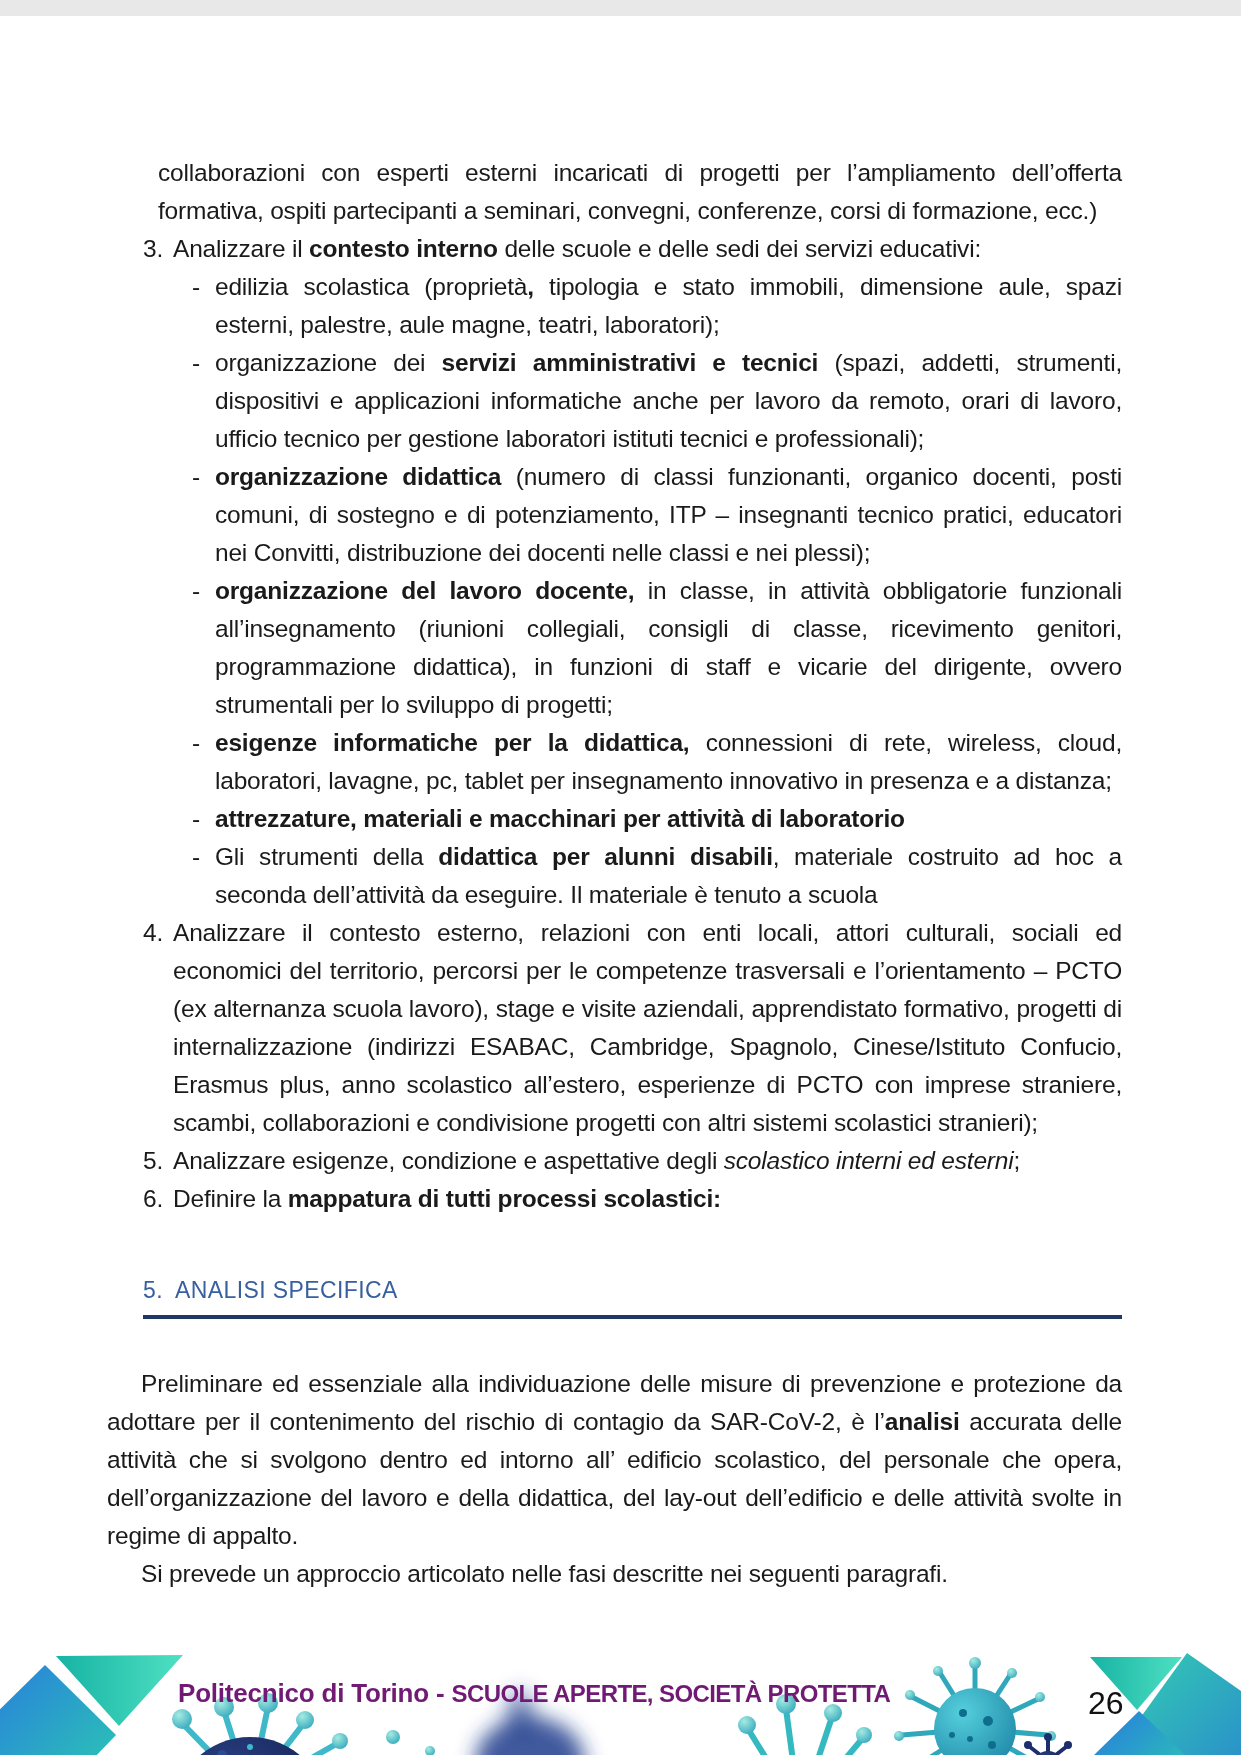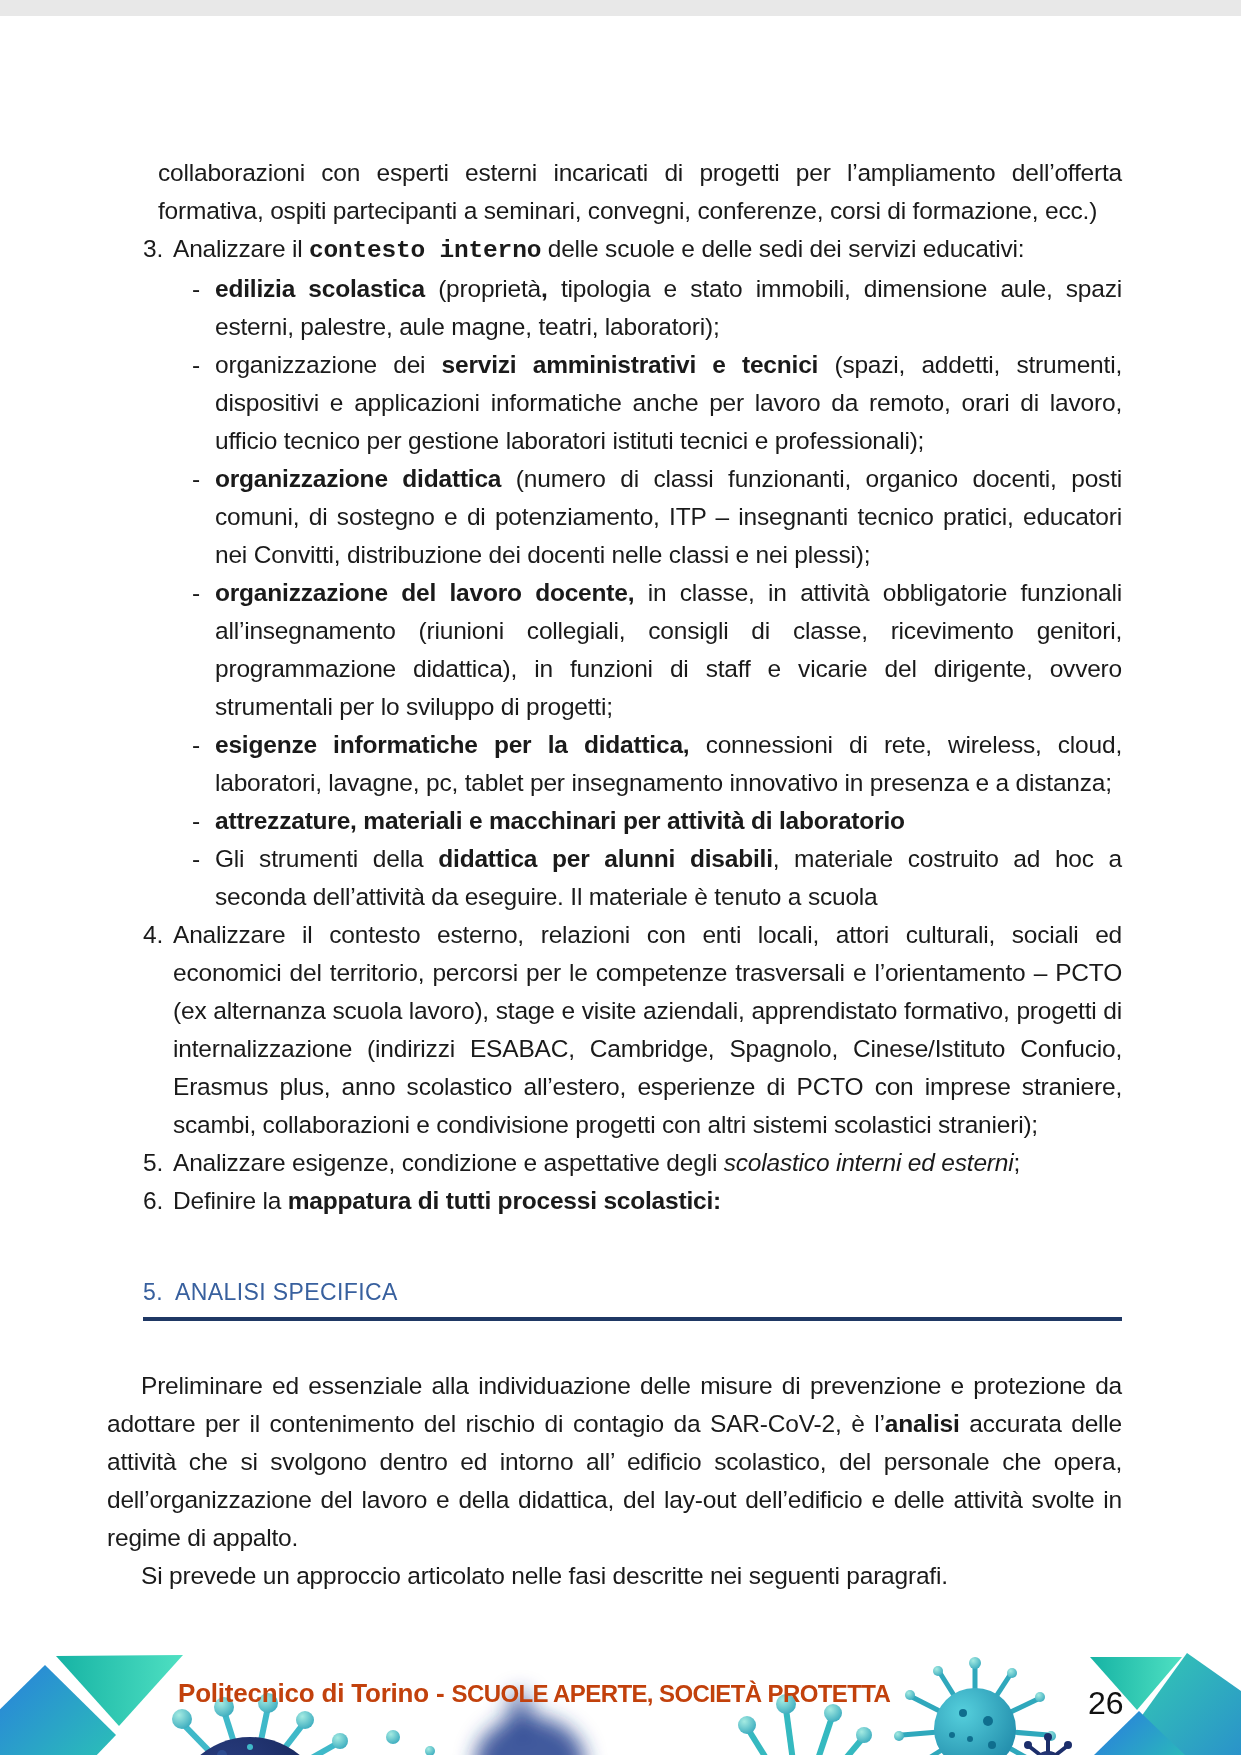--- a/index.html
+++ b/index.html
@@ -34,46 +34,46 @@
     margin:10px 0 0 36px;width:calc(100% - 36px);
   }
   .para1{margin-top:46px;}
   .indent{text-indent:34px;}
   .footer{
     position:absolute;left:0;bottom:0;width:1241px;height:128px;
   }
   .footer-art{position:absolute;left:0;top:0;}
   .footer-text{
     position:absolute;left:178px;top:35px;white-space:nowrap;
-    color:#c2410c;font-weight:700;
+    color:#701a75;font-weight:700;
   }
   .brand-primary{font-size:26px;letter-spacing:-0.2px;}
   .brand-secondary{font-size:24px;letter-spacing:-0.6px;}
   .page-number{
     position:absolute;left:1088px;top:42px;
     font-size:32px;color:#111;letter-spacing:0;
   }
 </style>
 </head>
 <body>
 
 <div class="page">
 
   <main class="content">
 
     <p class="cont justify"><span>collaborazioni con esperti esterni incaricati di progetti per l’ampliamento dell’offerta formativa, ospiti partecipanti a seminari, convegni, conferenze, corsi di formazione, ecc.)</span></p>
 
     <div class="li li1">
       <span class="marker">3.</span>
-      <div class="txt justify"><span>Analizzare il </span><span style="font-weight: 700; font-family: Liberation Mono, monospace;">contesto interno</span><span> delle scuole e delle sedi dei servizi educativi:</span></div>
-    </div>
-
-    <div class="li li2">
-      <span class="marker">-</span>
-      <div class="txt justify"><span style="font-weight: 700;">edilizia scolastica</span><span> (proprietà</span><span style="font-weight: 700;">,</span><span> tipologia e stato immobili, dimensione aule, spazi esterni, palestre, aule magne, teatri, laboratori);</span></div>
+      <div class="txt justify"><span>Analizzare il </span><span style="font-weight: 700;">contesto interno</span><span> delle scuole e delle sedi dei servizi educativi:</span></div>
+    </div>
+
+    <div class="li li2">
+      <span class="marker">-</span>
+      <div class="txt justify"><span style="font-weight: 400;">edilizia scolastica</span><span> (proprietà</span><span style="font-weight: 700;">,</span><span> tipologia e stato immobili, dimensione aule, spazi esterni, palestre, aule magne, teatri, laboratori);</span></div>
     </div>
     <div class="li li2">
       <span class="marker">-</span>
       <div class="txt justify"><span>organizzazione dei </span><span style="font-weight: 700;">servizi amministrativi e tecnici</span><span> (spazi, addetti, strumenti, dispositivi e applicazioni informatiche anche per lavoro da remoto, orari di lavoro, ufficio tecnico per gestione laboratori istituti tecnici e professionali);</span></div>
     </div>
     <div class="li li2">
       <span class="marker">-</span>
       <div class="txt justify"><span style="font-weight: 700;">organizzazione didattica</span><span> (numero di classi funzionanti, organico docenti, posti comuni, di sostegno e di potenziamento, ITP – insegnanti tecnico pratici, educatori nei Convitti, distribuzione dei docenti nelle classi e nei plessi);</span></div>
     </div>
     <div class="li li2">

